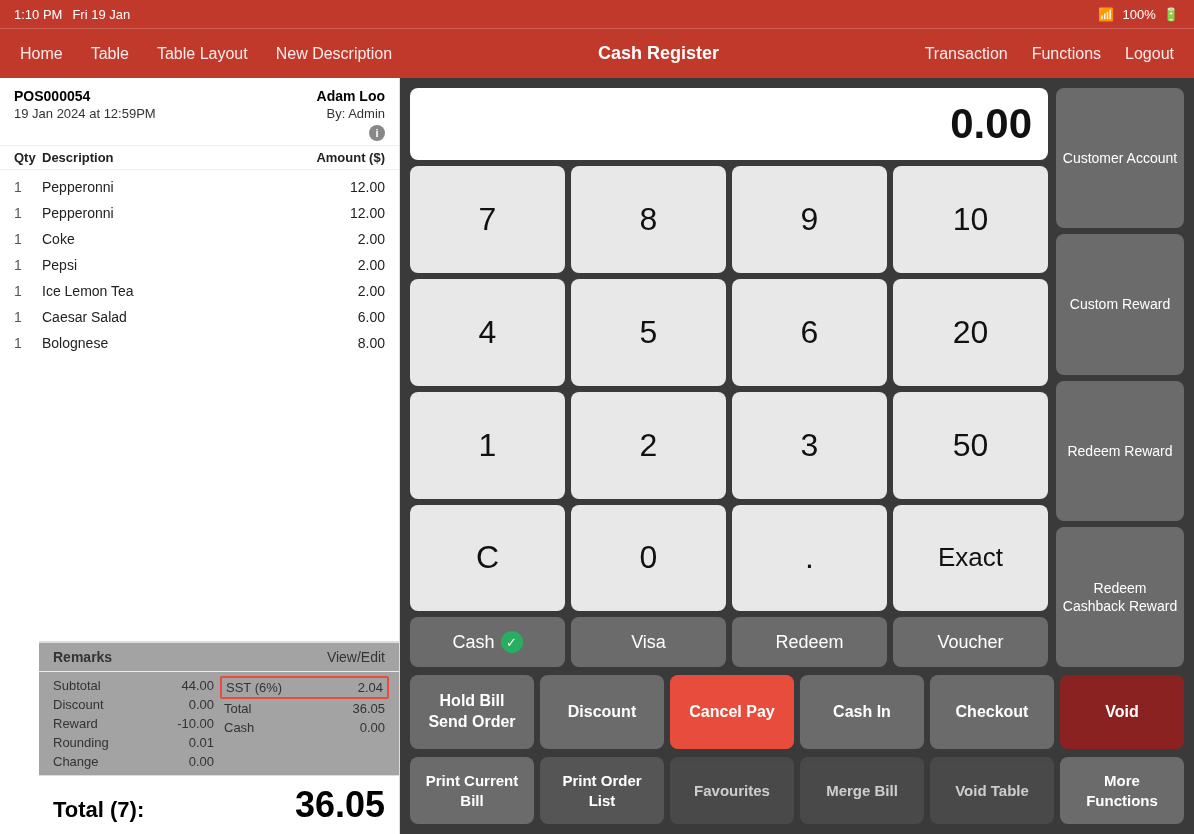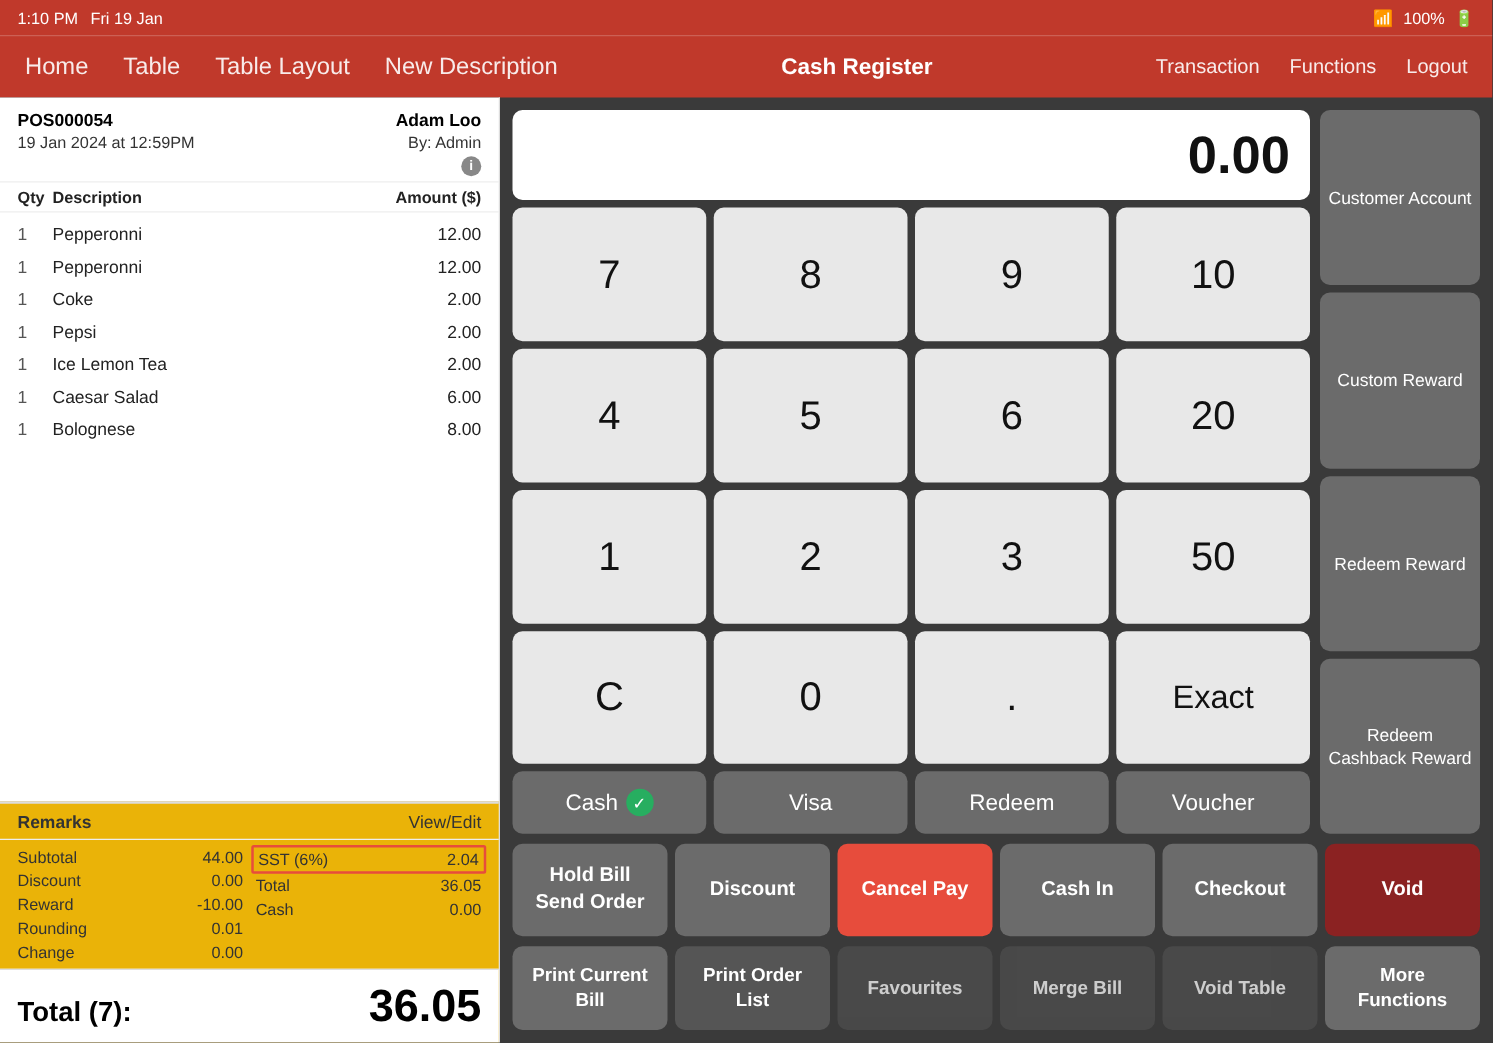--- a/index.html
+++ b/index.html
@@ -33,21 +33,21 @@
       display: flex;
       align-items: center;
       padding: 0 20px;
       color: white;
       border-top: 1px solid rgba(255,255,255,0.2);
     }
     #nav-left { display: flex; gap: 28px; align-items: center; }
     #nav-left a {
       color: white;
       text-decoration: none;
-      font-size: 19px;
+      font-size: 16px;
       opacity: 0.9;
     }
     #nav-center {
       flex: 1;
       text-align: center;
       font-size: 18px;
       font-weight: 700;
       color: white;
     }
     #nav-right { display: flex; gap: 24px; align-items: center; }
@@ -132,21 +132,22 @@
       font-size: 14px;
       align-items: center;
     }
     .receipt-item .col-qty { color: #555; }
     .receipt-item .col-desc { color: #222; }
     .receipt-item .col-amount { color: #222; }
 
     
     #receipt-summary {
       border-top: 2px solid #ddd;
-      background: #eab308;
+      background: #a3a3a3;
+      margin-left: 39px;
     }
 
     #remarks-row {
       display: flex;
       justify-content: space-between;
       padding: 6px 14px;
       font-size: 14px;
       border-bottom: 1px solid #eee;
     }
     #remarks-label { font-weight: 600; color: #333; }

